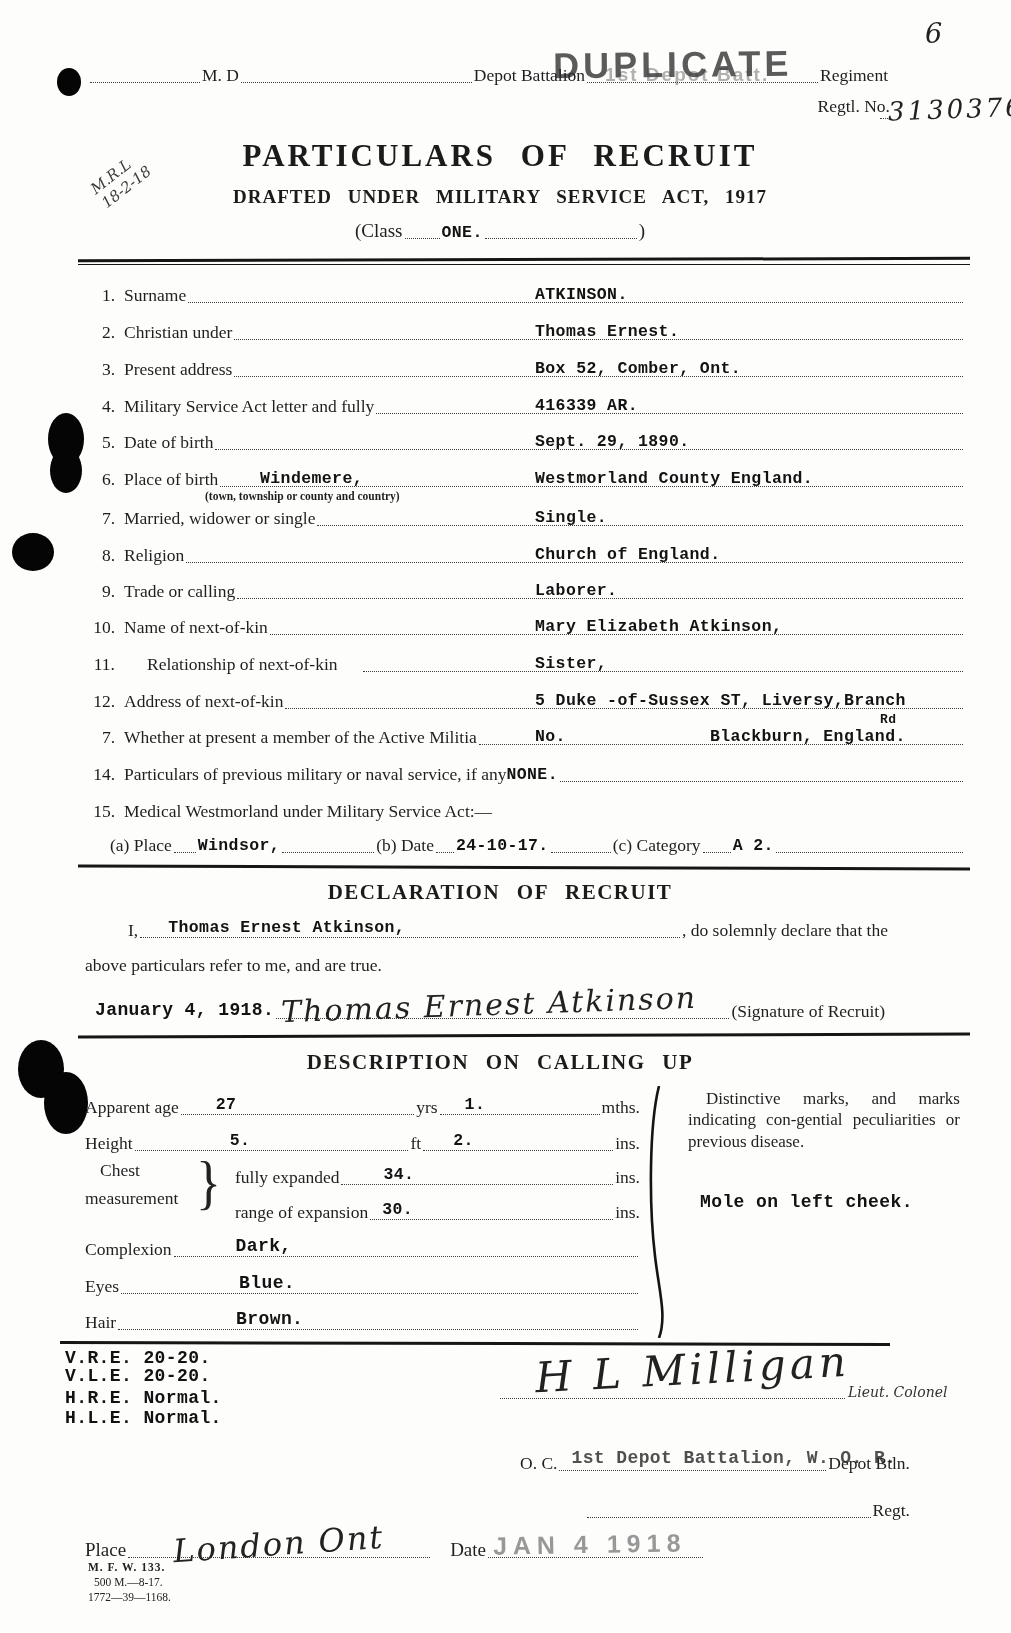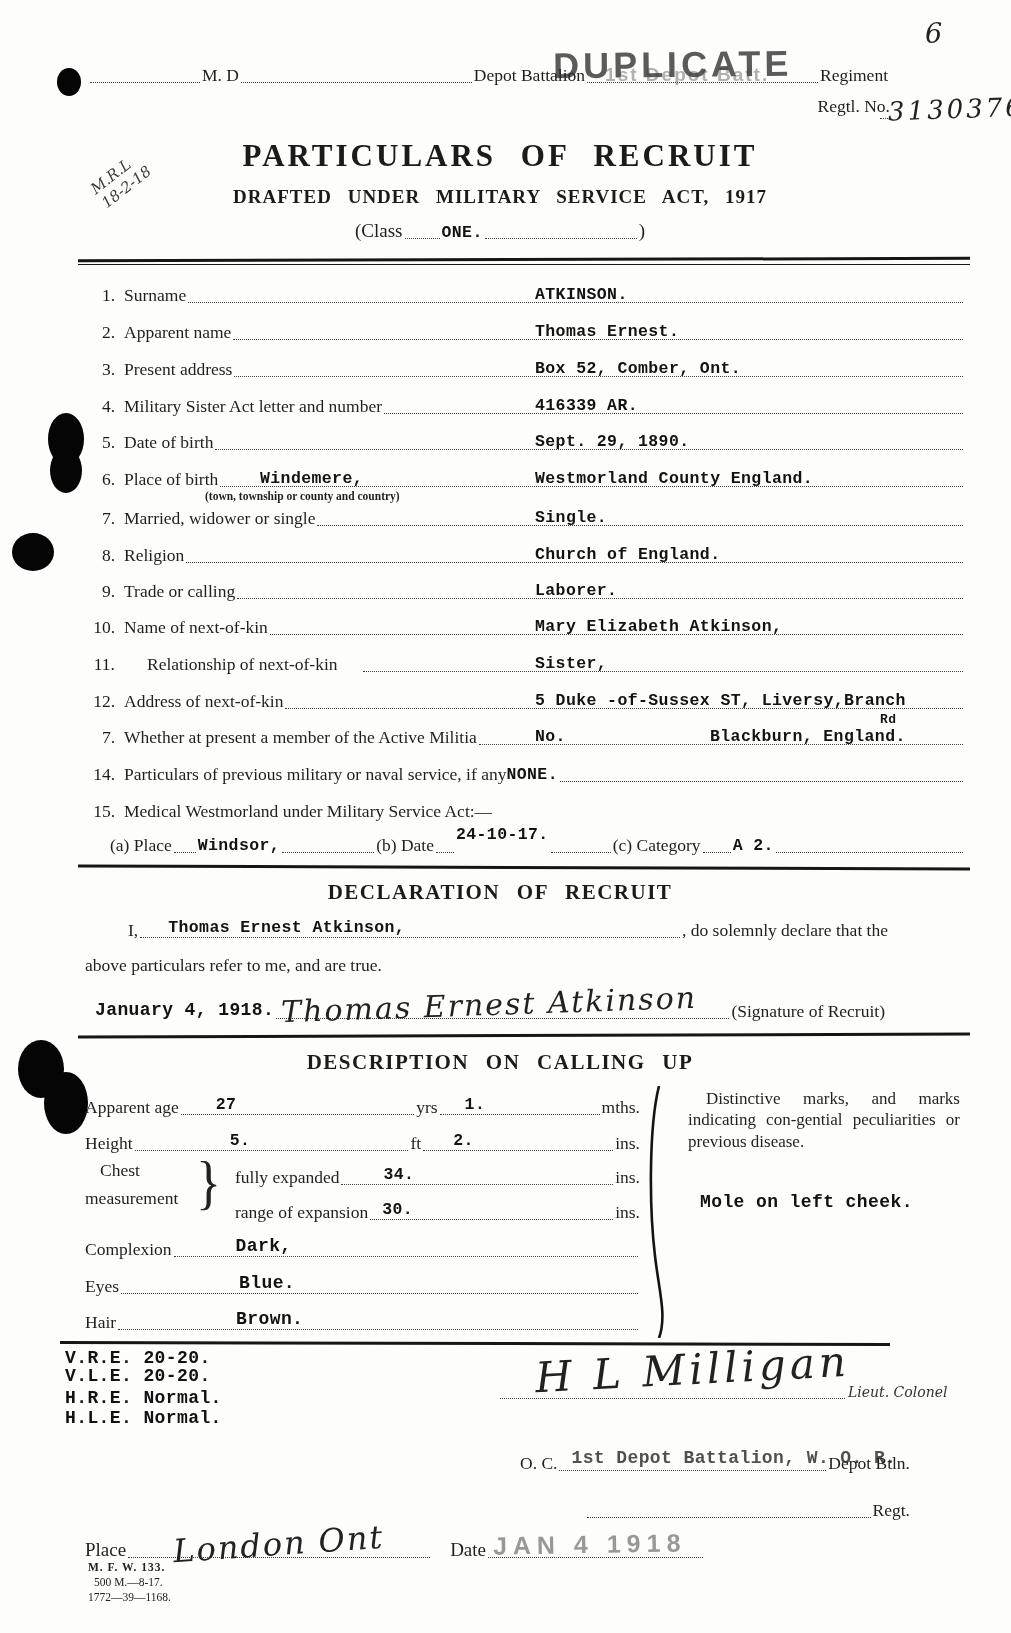--- a/index.html
+++ b/index.html
@@ -78,33 +78,33 @@
   <div class="rule" style="left:78px;top:264px;width:892px;height:1px;"></div>
 
   <div class="frow" style="top:280px;">
     <span class="fnum">1.</span>
     <span class="lbl">Surname</span>
     <span class="leader"></span>
     <span class="typed fval">ATKINSON.</span>
   </div>
   <div class="frow" style="top:317px;">
     <span class="fnum">2.</span>
-    <span class="lbl">Apparent name</span>
+    <span class="lbl">Christian under</span>
     <span class="leader"></span>
     <span class="typed fval">Thomas Ernest.</span>
   </div>
   <div class="frow" style="top:354px;">
     <span class="fnum">3.</span>
     <span class="lbl">Present address</span>
     <span class="leader"></span>
     <span class="typed fval">Box 52, Comber, Ont.</span>
   </div>
   <div class="frow" style="top:391px;">
     <span class="fnum">4.</span>
-    <span class="lbl">Military Sister Act letter and number</span>
+    <span class="lbl">Military Service Act letter and fully</span>
     <span class="leader"></span>
     <span class="typed fval">416339 AR.</span>
   </div>
   <div class="frow" style="top:427px;">
     <span class="fnum">5.</span>
     <span class="lbl">Date of birth</span>
     <span class="leader"></span>
     <span class="typed fval">Sept. 29, 1890.</span>
   </div>
   <div class="frow" style="top:464px;">
@@ -170,21 +170,21 @@
     <span class="lbl">Medical Westmorland under  Military Service Act:—</span>
   </div>
 
   <div class="frow" style="top:830px;left:110px;width:855px;">
     <span class="lbl">(a) Place</span>
     <span class="leader fix" style="width:22px;"></span>
     <span class="typed" style="margin-bottom:1px;">Windsor,</span>
     <span class="leader fix" style="width:92px;"></span>
     <span class="lbl">(b) Date</span>
     <span class="leader fix" style="width:18px;"></span>
-    <span class="typed" style="margin-bottom:12px;">24-10-17.</span>
+    <span class="typed" style="margin-bottom:1px;">24-10-17.</span>
     <span class="leader fix" style="width:60px;"></span>
     <span class="lbl">(c) Category</span>
     <span class="leader fix" style="width:28px;"></span>
     <span class="typed" style="margin-bottom:1px;">A 2.</span>
     <span class="leader"></span>
   </div>
 
   <div class="rule" style="left:78px;top:866px;width:892px;height:2.5px;transform:rotate(.2deg);"></div>
 
   <div class="abs center" style="left:0;top:880px;width:1000px;font-size:21px;font-weight:bold;letter-spacing:1.5px;word-spacing:10px;">DECLARATION OF RECRUIT</div>

